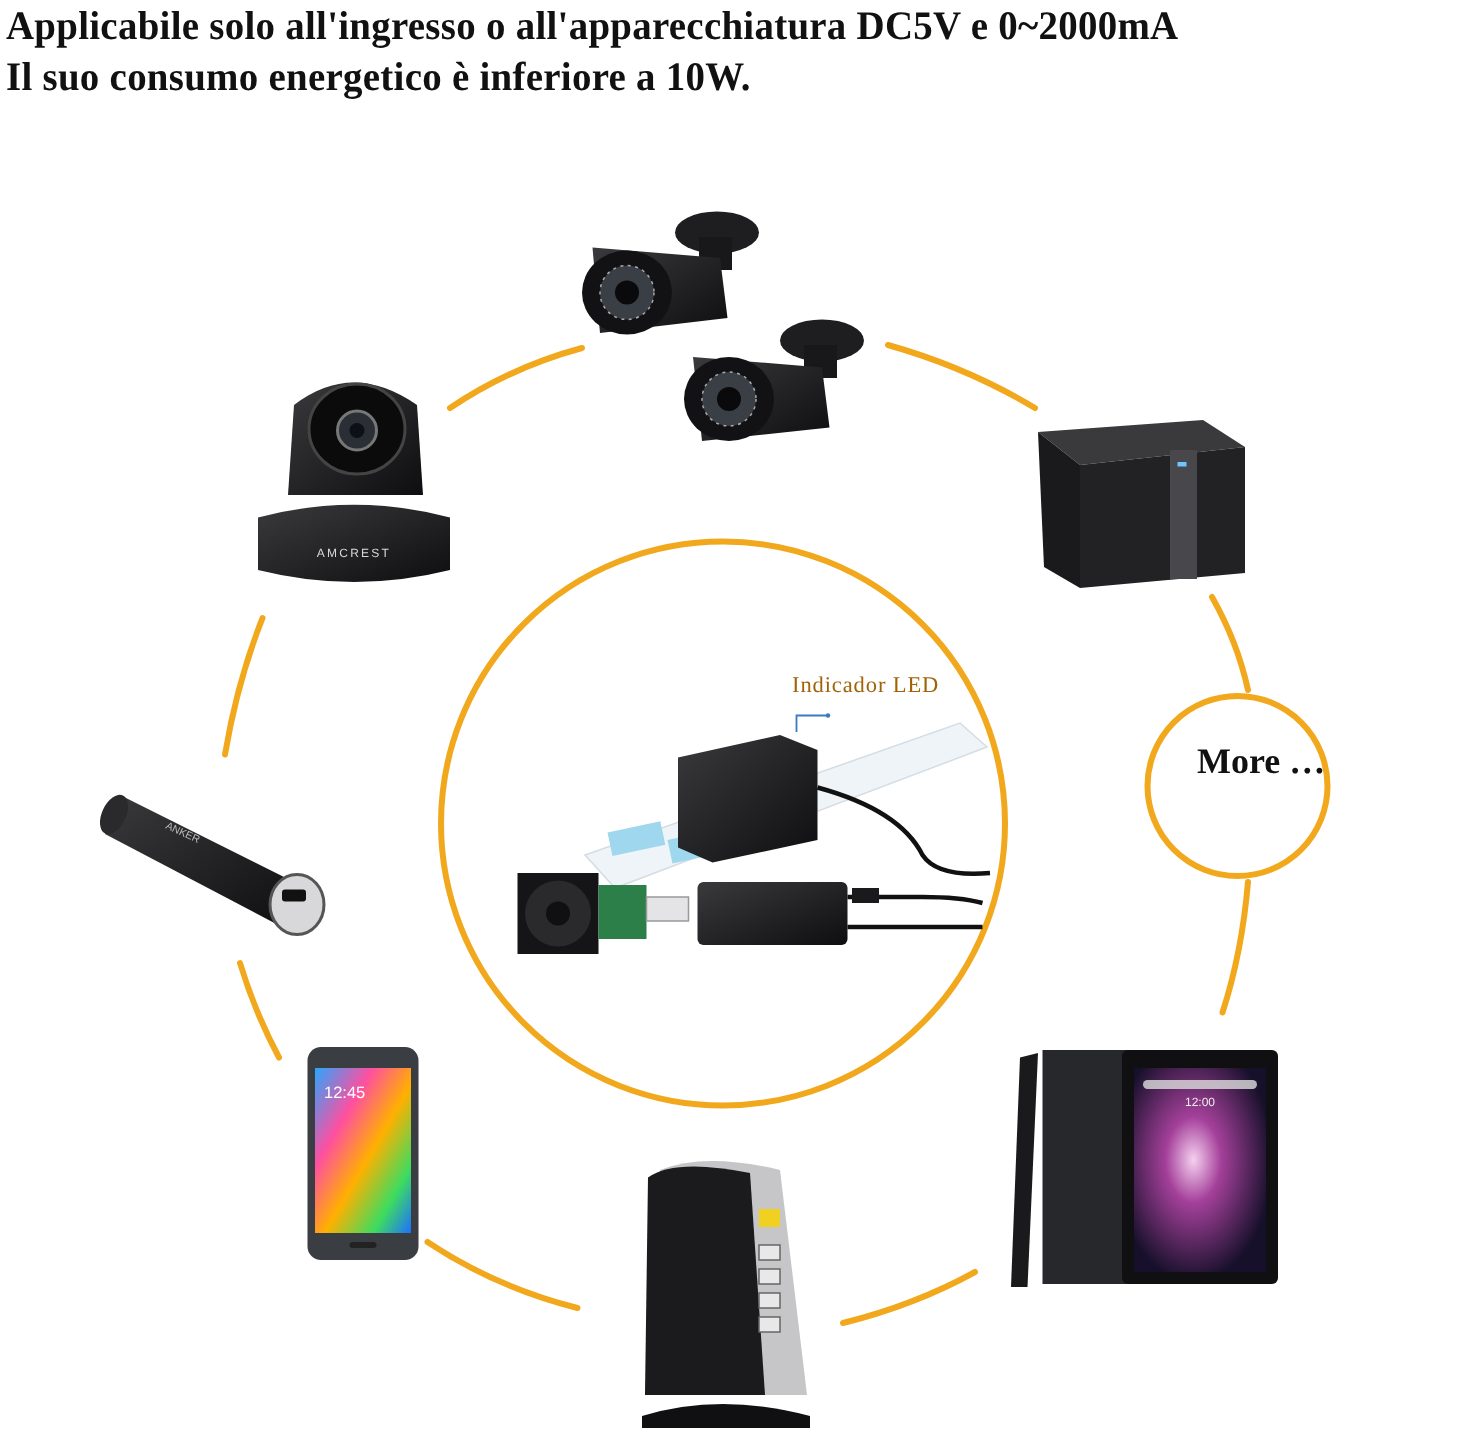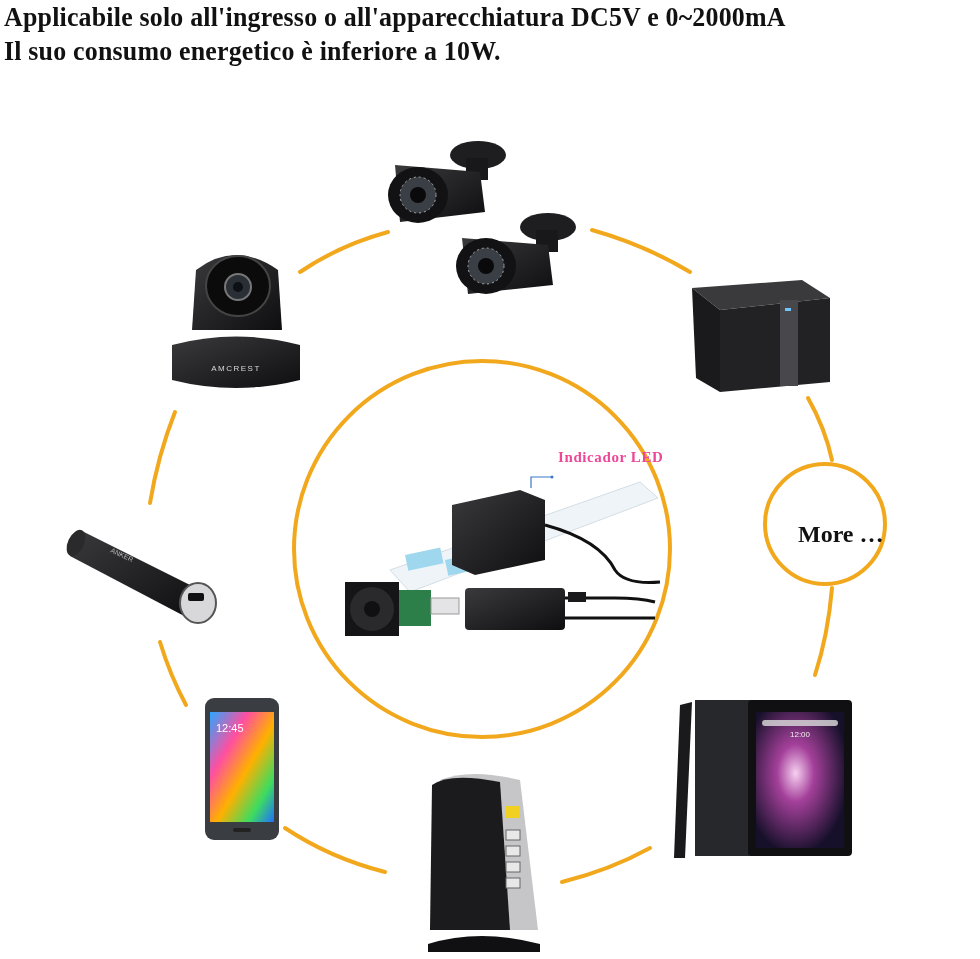--- a/index.html
+++ b/index.html
@@ -1,22 +1,22 @@
 <!DOCTYPE html>
 <html><head>
 <meta charset="utf-8">
 <style>
   html, body { margin:0; padding:0; background:#ffffff; }
   body { width:980px; height:959px; position:relative; overflow:hidden; font-family:"Liberation Serif", serif; }
   .headline { position:absolute; left:4px; top:0; font-weight:bold; font-size:27px; line-height:34px; color:#111; letter-spacing:0.2px; transform:scaleX(0.96); transform-origin:left top; white-space:nowrap; }
   .headline .l1 { display:block; }
   .headline .l2 { display:block; }
   svg.art { position:absolute; left:0; top:0; }
-  .led-label { position:absolute; left:558px; top:449px; font-weight:bold; font-size:15px; color:#ec4899; letter-spacing:0.6px; }
-  .more-label { position:absolute; left:798px; top:521px; font-weight:bold; font-size:24px; color:#111; }
+  .led-label { position:absolute; left:528px; top:449px; font-weight:normal; font-size:15px; color:#a16207; letter-spacing:0.6px; }
+  .more-label { position:absolute; left:798px; top:495px; font-weight:bold; font-size:24px; color:#111; }
 </style>
 </head>
 <body>
 
 <div class="headline">
   <span class="l1">Applicabile solo all'ingresso o all'apparecchiatura DC5V e 0~2000mA</span>
   <span class="l2">Il suo consumo energetico è inferiore a 10W.</span>
 </div>
 
 <svg class="art" width="980" height="959" viewBox="0 0 980 959">

